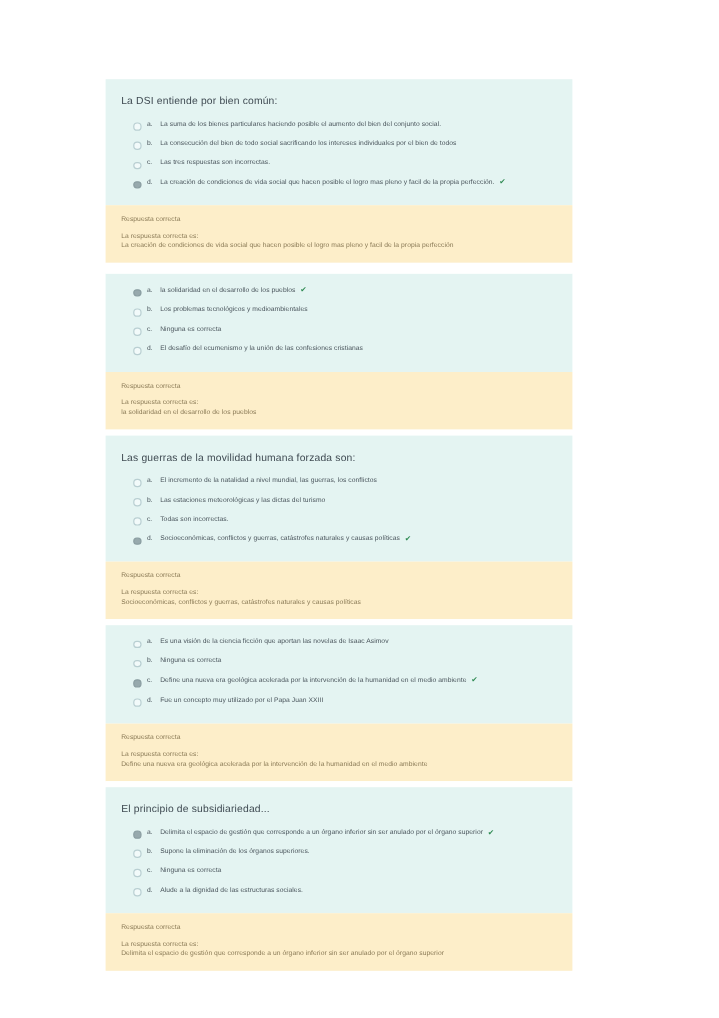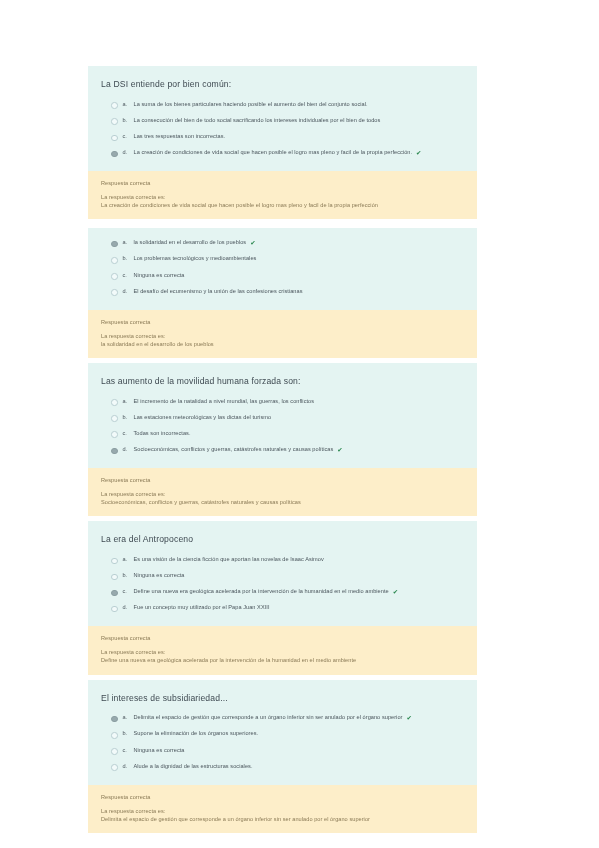--- a/index.html
+++ b/index.html
@@ -186,21 +186,21 @@
           </li>
         </ul>
       </div>
       <div class="fblock">
         <div class="fhead">Respuesta correcta</div>
         <div class="fline">La respuesta correcta es:</div>
         <div class="fline">la solidaridad en el desarrollo de los pueblos</div>
       </div>
       <div class="gap"></div>
       <div class="qblock">
-        <div class="qtitle">Las aumento de la movilidad humana forzada son:</div>
+        <div class="qtitle">Las guerras de la movilidad humana forzada son:</div>
         <ul class="options">
           <li class="opt">
             <span class="radio"></span>
             <span class="olabel">a.</span>
             <span class="otext"><span>El incremento de la natalidad a nivel mundial, las guerras, los conflictos</span></span>
           </li>
           <li class="opt">
             <span class="radio"></span>
             <span class="olabel">b.</span>
             <span class="otext"><span>Las estaciones meteorológicas y las dictas del turismo</span></span>
@@ -217,21 +217,20 @@
           </li>
         </ul>
       </div>
       <div class="fblock">
         <div class="fhead">Respuesta correcta</div>
         <div class="fline">La respuesta correcta es:</div>
         <div class="fline">Socioeconómicas, conflictos y guerras, catástrofes naturales y causas políticas</div>
       </div>
       <div class="gap"></div>
       <div class="qblock">
-        <div class="qtitle">La era del Antropoceno</div>
         <ul class="options">
           <li class="opt">
             <span class="radio"></span>
             <span class="olabel">a.</span>
             <span class="otext"><span>Es una visión de la ciencia ficción que aportan las novelas de Isaac Asimov</span></span>
           </li>
           <li class="opt">
             <span class="radio"></span>
             <span class="olabel">b.</span>
             <span class="otext"><span>Ninguna es correcta</span></span>
@@ -248,21 +247,21 @@
           </li>
         </ul>
       </div>
       <div class="fblock">
         <div class="fhead">Respuesta correcta</div>
         <div class="fline">La respuesta correcta es:</div>
         <div class="fline">Define una nueva era geológica acelerada por la intervención de la humanidad en el medio ambiente</div>
       </div>
       <div class="gap"></div>
       <div class="qblock">
-        <div class="qtitle">El intereses de subsidiariedad...</div>
+        <div class="qtitle">El principio de subsidiariedad...</div>
         <ul class="options">
           <li class="opt selected">
             <span class="radio"></span>
             <span class="olabel">a.</span>
             <span class="otext"><span>Delimita el espacio de gestión que corresponde a un órgano inferior sin ser anulado por el órgano superior</span><span class="tick">✔</span></span>
           </li>
           <li class="opt">
             <span class="radio"></span>
             <span class="olabel">b.</span>
             <span class="otext"><span>Supone la eliminación de los órganos superiores.</span></span>

